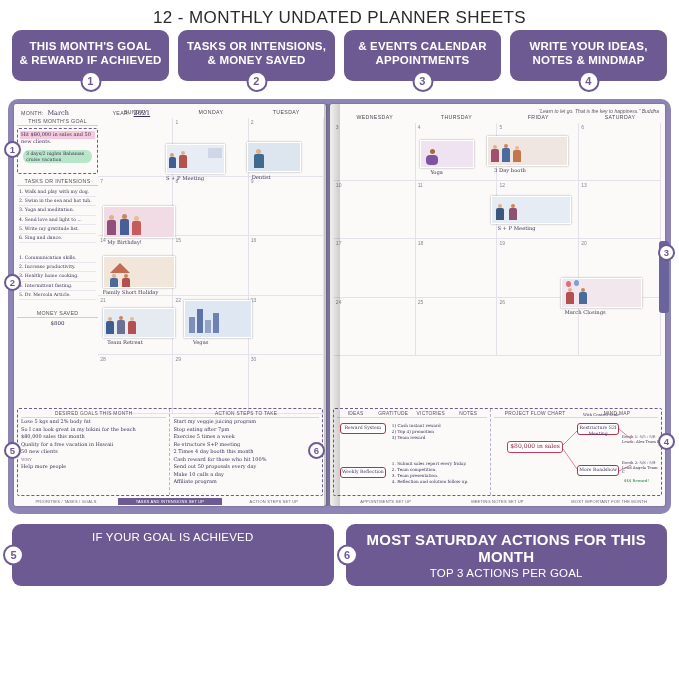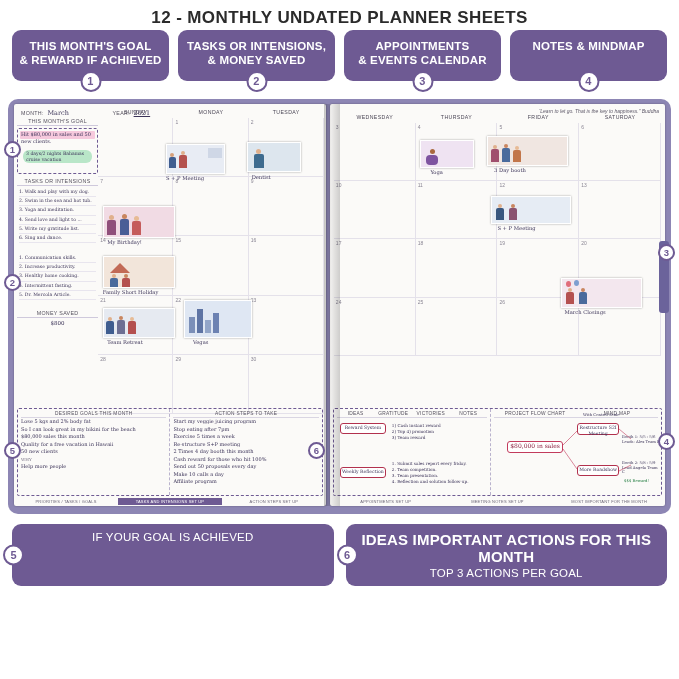--- a/index.html
+++ b/index.html
@@ -16,21 +16,21 @@
     background: #ffffff;
   }
 
   
   .top-title {
     text-align: center;
     font-size: 17px;
     letter-spacing: 0.4px;
     color: #2b2b2b;
     padding-top: 8px;
-    font-weight: 700;
+    font-weight: 400;
   }
   .banner {
     margin: 4px 10px 0 10px;
     background: #6e5a93;
     color: #ffffff;
     text-align: center;
     font-size: 24px;
     letter-spacing: 0.3px;
     padding: 5px 0 6px 0;
     border-radius: 2px;
@@ -328,25 +328,26 @@
       <div>THIS MONTH'S GOAL</div>
       <div>&amp; REWARD IF ACHIEVED</div>
       <div class="num">1</div>
     </div>
     <div class="chip">
       <div>TASKS OR INTENSIONS,</div>
       <div>&amp; MONEY SAVED</div>
       <div class="num">2</div>
     </div>
     <div class="chip">
+      <div>&amp; EVENTS CALENDAR</div>
       <div>APPOINTMENTS</div>
-      <div>&amp; EVENTS CALENDAR</div>
       <div class="num">3</div>
     </div>
     <div class="chip">
+      <div>WRITE YOUR IDEAS,</div>
       <div>NOTES &amp; MINDMAP</div>
       <div class="num">4</div>
     </div>
   </div>
 
   <div class="planner-wrap">
     <div class="planner-inner">
 
       <div class="page left">
 
@@ -664,19 +665,19 @@
     <div class="callout" style="left:300px;top:343px;">6</div>
   </div>
 
   <div class="bottom-chips">
     <div class="bchip">
       <div class="bnum">5</div>
       <div class="t3">IF YOUR GOAL IS ACHIEVED</div>
     </div>
     <div class="bchip">
       <div class="bnum">6</div>
-      <div class="t1">IDEAS IMPORTANT ACTIONS FOR THIS MONTH</div>
+      <div class="t1">MOST SATURDAY ACTIONS FOR THIS MONTH</div>
       <div class="t2">TOP 3 ACTIONS PER GOAL</div>
       <div class="t3"></div>
     </div>
   </div>
 
 </div>
 
 </body></html>

